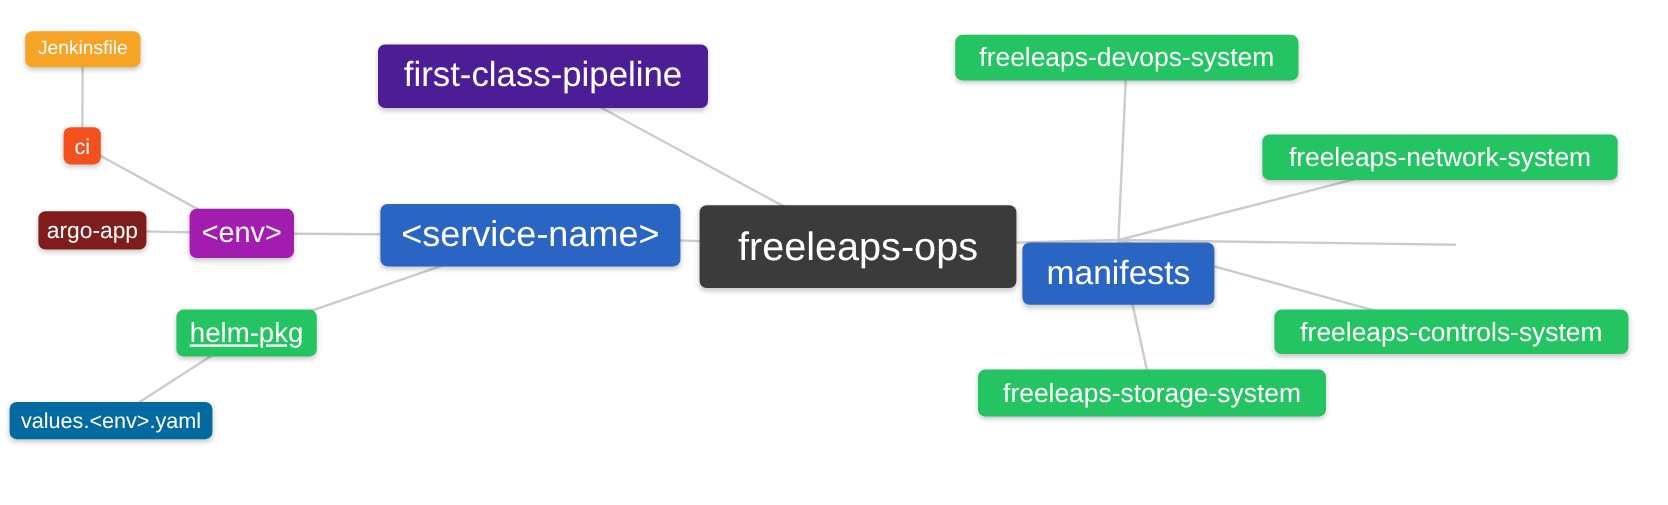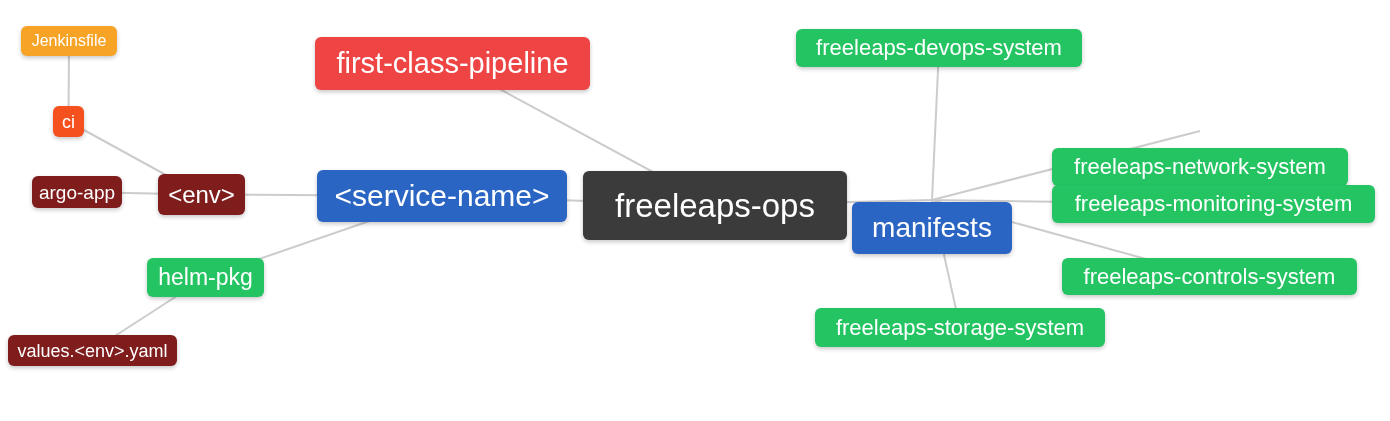--- a/index.html
+++ b/index.html
@@ -53,55 +53,52 @@
       <line x1="715" y1="205.5" x2="932" y2="200" stroke="#cccccc" stroke-width="2"></line>
       <line x1="932" y1="200" x2="939" y2="48" stroke="#cccccc" stroke-width="2"></line>
       <line x1="932" y1="200" x2="1200" y2="131" stroke="#cccccc" stroke-width="2"></line>
       <line x1="932" y1="200" x2="1213.5" y2="204" stroke="#cccccc" stroke-width="2"></line>
       <line x1="932" y1="200" x2="1209.5" y2="276.5" stroke="#cccccc" stroke-width="2"></line>
       <line x1="932" y1="200" x2="960" y2="327.5" stroke="#cccccc" stroke-width="2"></line>
     </svg>
 <div class="node" style="left: 583px; top: 171px; width: 264px; height: 69px; font-size: 33px; background: rgb(59, 59, 59);">
       <span>freeleaps-ops</span>
     </div>
-    <div class="node" style="left: 315px; top: 37px; width: 275px; height: 53px; font-size: 29px; background: #ef4444;">
+    <div class="node" style="left: 315px; top: 37px; width: 275px; height: 53px; font-size: 29px; background: #4c1d95;">
       <span>first-class-pipeline</span>
     </div>
     <div class="node" style="left: 317px; top: 170px; width: 250px; height: 52px; font-size: 30px; background: rgb(42, 101, 195);">
       <span>&lt;service-name&gt;</span>
     </div>
     <div class="node" style="left: 852px; top: 174px; width: 160px; height: 52px; font-size: 28px; background: rgb(42, 101, 195); margin-top: 28px;">
       <span>manifests</span>
     </div>
-    <div class="node" style="left: 158px; top: 174px; width: 87px; height: 41px; font-size: 24px; background: #7f1d1d;">
+    <div class="node" style="left: 158px; top: 174px; width: 87px; height: 41px; font-size: 24px; background: #a21caf;">
       <span>&lt;env&gt;</span>
     </div>
-    <div class="node" style="left: 147px; top: 258px; width: 117px; height: 39px; font-size: 23px; background: rgb(37, 196, 99);">
+    <div class="node" style="left: 147px; top: 258px; width: 117px; height: 39px; font-size: 23px; background: rgb(37, 196, 99); text-decoration: underline;">
       <span>helm-pkg</span>
     </div>
     <div class="node" style="left: 796px; top: 29px; width: 286px; height: 38px; font-size: 22px; background: rgb(37, 196, 99);">
       <span>freeleaps-devops-system</span>
     </div>
-    <div class="node" style="left: 1052px; top: 112px; width: 296px; height: 38px; font-size: 22px; background: rgb(37, 196, 99); margin-top: 36px;">
+    <div class="node" style="left: 1052px; top: 112px; width: 296px; height: 38px; font-size: 22px; background: rgb(37, 196, 99);">
       <span>freeleaps-network-system</span>
-    </div>
-    <div class="node" style="left: 1052px; top: 185px; width: 323px; height: 38px; font-size: 22px; background: rgb(37, 196, 99);">
-      <span>freeleaps-monitoring-system</span>
     </div>
     <div class="node" style="left: 1062px; top: 258px; width: 295px; height: 37px; font-size: 22px; background: rgb(37, 196, 99);">
       <span>freeleaps-controls-system</span>
     </div>
     <div class="node" style="left: 815px; top: 308px; width: 290px; height: 39px; font-size: 22px; background: rgb(37, 196, 99);">
       <span>freeleaps-storage-system</span>
     </div>
     <div class="node" style="left: 53px; top: 106px; width: 31px; height: 31px; font-size: 18px; background: rgb(244, 81, 30);">
       <span>ci</span>
     </div>
     <div class="node" style="left: 32px; top: 176px; width: 90px; height: 32px; font-size: 19px; background: #7f1d1d;">
       <span>argo-app</span>
     </div>
-    <div class="node" style="left: 8px; top: 335px; width: 169px; height: 31px; font-size: 18px; background: #7f1d1d;">
+    <div class="node" style="left: 8px; top: 335px; width: 169px; height: 31px; font-size: 18px; background: #0369a1;">
       <span>values.&lt;env&gt;.yaml</span>
     </div>
     <div class="node" style="left: 21px; top: 26px; width: 96px; height: 30px; font-size: 16px; background: rgb(247, 163, 38);">
       <span>Jenkinsfile</span>
     </div>
   </div>
 
 </body></html>

